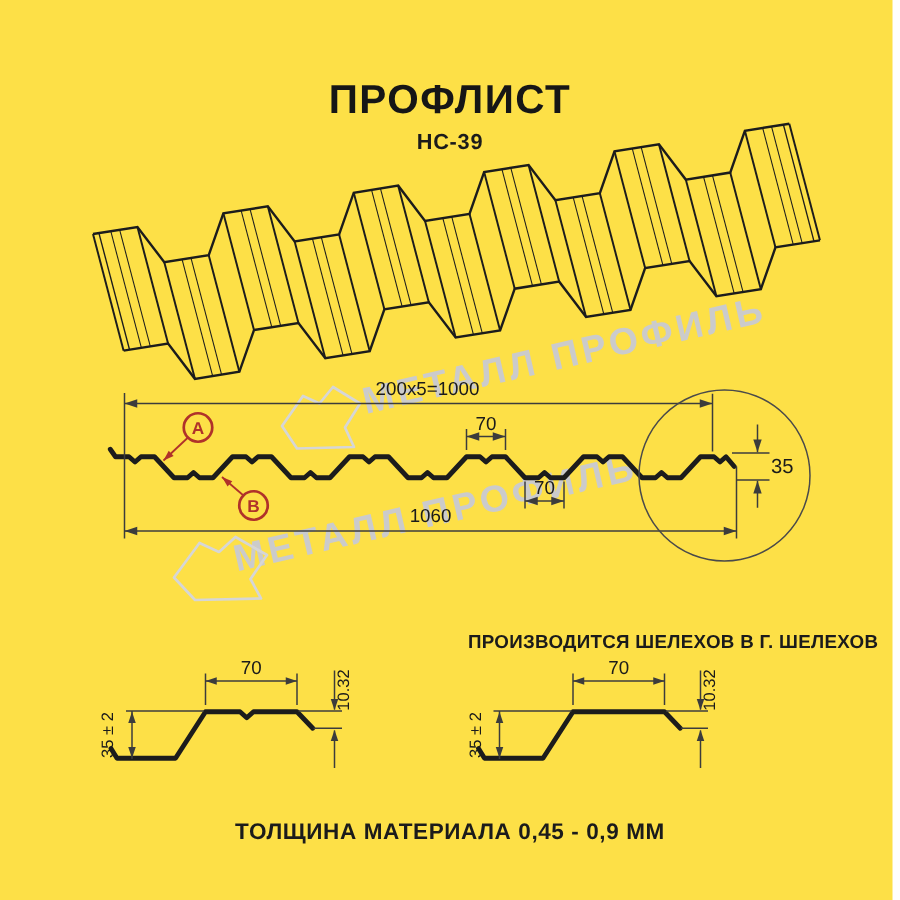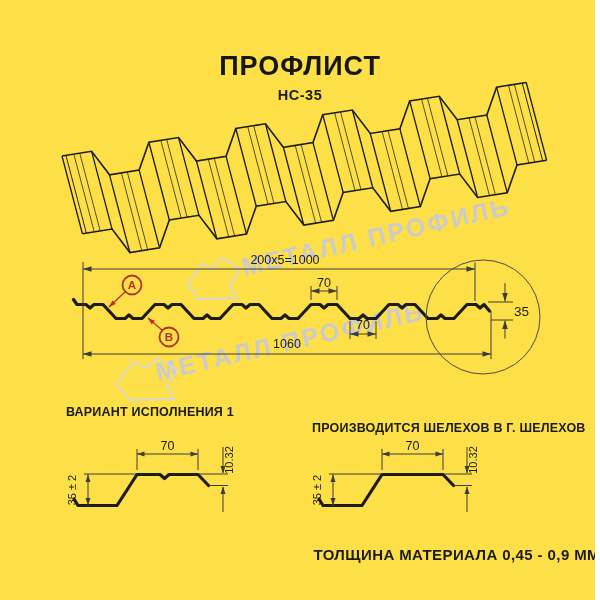--- a/index.html
+++ b/index.html
@@ -9,21 +9,21 @@
   }
   .abs{position:absolute;}
   #title{top:51px;left:0;width:600px;text-align:center;font-size:27px;font-weight:800;
          letter-spacing:1px;color:#161616;}
   #model{top:87px;left:0;width:600px;text-align:center;font-size:14.5px;font-weight:700;
          color:#1b1b1b;letter-spacing:.5px;}
   .variant-heading{font-size:12.5px;font-weight:700;color:#1b1b1b;letter-spacing:.2px;white-space:nowrap;}
   #v1-heading{left:66px;top:405px;}
   #v2-heading{left:312px;top:405px;}
   #v2-subheading{left:312px;top:421px;}
-  #footer{top:546px;left:0;width:600px;text-align:right;font-size:15px;font-weight:600;
+  #footer{top:546px;left:0;width:600px;text-align:center;font-size:15px;font-weight:600;
           color:#1b1b1b;letter-spacing:.4px;}
   svg{position:absolute;top:0;left:0;}
   .wm-text{font-size:25px;font-weight:700;letter-spacing:2.5px;fill:var(--wm,#cbcbcb);}
   .wm-logo{stroke:var(--wm-logo,#d6d6d6);stroke-width:1.8;fill:none;stroke-linejoin:round;}
   .profile{stroke:var(--line,#1c1c1c);stroke-width:3.2;fill:none;stroke-linejoin:round;stroke-linecap:round;}
   .sheetline{stroke:var(--line,#1c1c1c);fill:none;}
   .dim{stroke:var(--dim,#3c3c3c);stroke-width:1;fill:none;}
   .dim-arrow{fill:var(--dim,#3c3c3c);stroke:none;}
   .dim-text{font-size:12.5px;fill:#1b1b1b;}
   .dim-text-sm{font-size:11px;fill:#1b1b1b;}
@@ -32,21 +32,21 @@
   .red-fill{fill:var(--accent,#b0322a);stroke:none;}
   .ab-text{font-size:11.5px;font-weight:700;fill:var(--accent,#b0322a);}
   .detail-circle{stroke:#4a4a4a;stroke-width:1;fill:none;}
 </style>
 </head>
 <body>
 
 <div id="canvas" style="--line: #1c1c1c; --dim: #3c3c3c; --accent: #b0322a; --wm: #cbcbcb; --wm-logo: #d6d6d6;">
 
   <div class="abs" id="title">ПРОФЛИСТ</div>
-  <div class="abs" id="model">НС-35</div>
+  <div class="abs" id="model">НС-39</div>
 
   <svg width="600" height="600" viewBox="0 0 600 600">
 
     <g id="layer-watermark">
       <text class="wm-text" x="378" y="245" text-anchor="middle" transform="rotate(-13 378 245)">МЕТАЛЛ ПРОФИЛЬ</text>
       <text class="wm-text" x="292" y="350" text-anchor="middle" transform="rotate(-13 292 350)">МЕТАЛЛ ПРОФИЛЬ</text>
       <path class="wm-logo" d="M 188,284 L 202,264 L 213,269 L 222,258 L 240,269 L 230,285 L 236,298 L 198,299 Z"></path>
       <path class="wm-logo" d="M 116,385 L 133,362 L 146,368 L 157,358 L 178,370 L 167,386 L 174,399 L 130,400 Z"></path>
     </g>
 
@@ -192,17 +192,16 @@
       <text class="dim-text" x="167.5" y="449.5" text-anchor="middle">70</text>
       <text class="dim-text-sm" x="232.5" y="460" text-anchor="middle" transform="rotate(-90 232.5 460)">10.32</text>
       <text class="dim-text-sm" x="75.5" y="490" text-anchor="middle" transform="rotate(-90 75.5 490)">35 ± 2</text>
 
       <text class="dim-text" x="412.5" y="449.5" text-anchor="middle">70</text>
       <text class="dim-text-sm" x="476.5" y="460" text-anchor="middle" transform="rotate(-90 476.5 460)">10.32</text>
       <text class="dim-text-sm" x="320.5" y="490" text-anchor="middle" transform="rotate(-90 320.5 490)">35 ± 2</text>
     </g>
   </svg>
 
-  <div class="abs variant-heading" id="v1-heading">ВАРИАНТ ИСПОЛНЕНИЯ 1</div>
   <div class="abs variant-heading" id="v2-subheading">ПРОИЗВОДИТСЯ ШЕЛЕХОВ В Г. ШЕЛЕХОВ</div>
 
   <div class="abs" id="footer">ТОЛЩИНА МАТЕРИАЛА 0,45 - 0,9 ММ</div>
 </div>
 
 </body></html>

